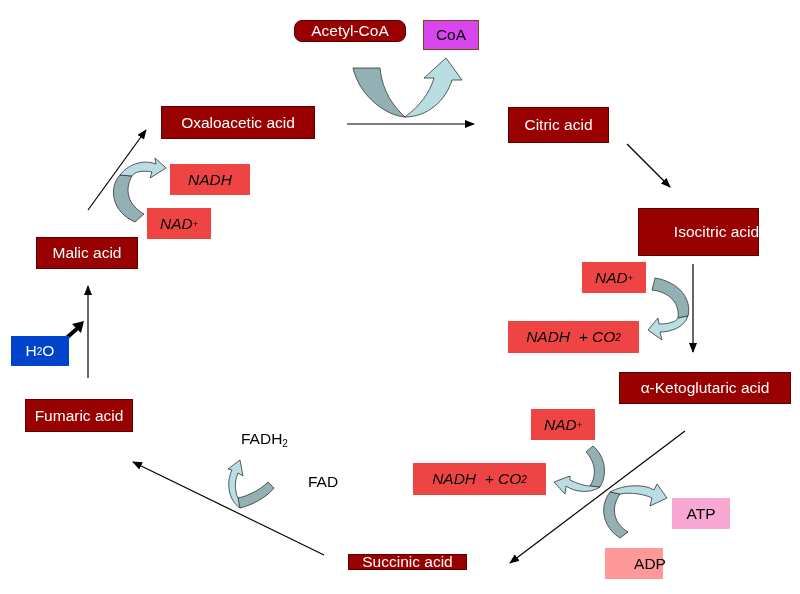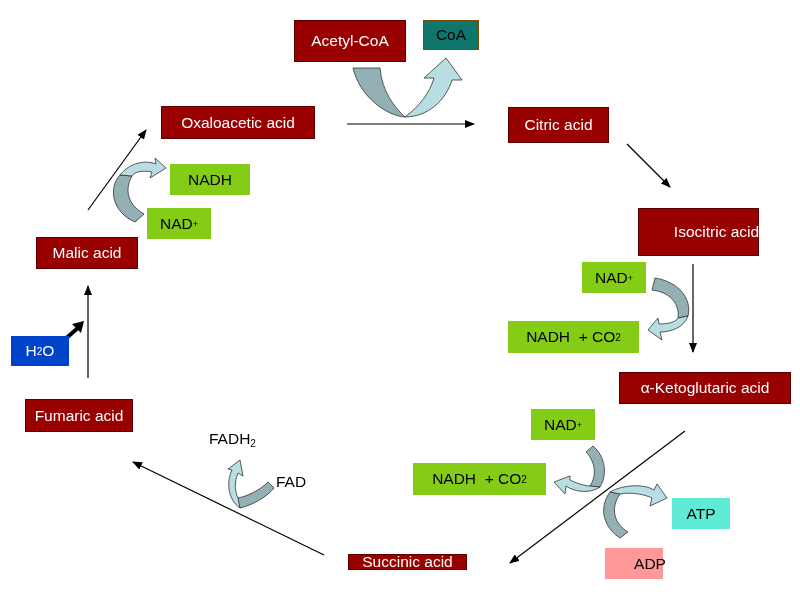--- a/index.html
+++ b/index.html
@@ -1,26 +1,26 @@
 <!DOCTYPE html>
 <html><head>
 <meta charset="utf-8">
 <style>
   html, body { margin: 0; padding: 0; background: #ffffff; }
   body { width: 800px; height: 594px; position: relative; overflow: hidden;
          font-family: "Liberation Sans", sans-serif; }
   .box { position: absolute; box-sizing: border-box; display: flex; align-items: center;
          justify-content: center; font-size: 15.5px; white-space: nowrap; }
   .acid { background: #990000; color: #ffffff; border: 1px solid #5a0000; }
-  .green { background: #84cc16; color: #000000; }
-  .orange { background: #0f766e; color: #000000; border: 1px solid #7a4a00; }
+  .green { background: #ef4444; color: #000000; font-style: italic; }
+  .orange { background: #d946ef; color: #000000; border: 1px solid #7a4a00; }
   .blue { background: #0044cc; color: #ffffff; }
-  .red { background: #5eead4; color: #000000; }
+  .red { background: #f9a8d4; color: #000000; }
   .pink { background: #ff9999; color: #000000; padding-left: 32px; }
-  .plain { position: absolute; font-size: 15.5px; color: #000; white-space: nowrap; }
+  .plain { position: absolute; font-size: 15.5px; color: #000; white-space: nowrap; margin-left: 32px; }
   svg.layer { position: absolute; left: 0; top: 0; }
   sub { font-size: 10px; vertical-align: -3px; }
   sup { font-size: 9px; vertical-align: 5px; }
 </style>
 </head>
 <body>
 
 <svg class="layer" width="800" height="594" viewBox="0 0 800 594">
   <defs>
     <marker id="ah" markerWidth="10" markerHeight="8" refX="9" refY="4" orient="auto" markerUnits="userSpaceOnUse">
@@ -51,21 +51,21 @@
   <path d="M593,446 C605,456 608,474 600,487 L590,486 C598,474 594,460 586,452 z" fill="#93b0b4" stroke="#333" stroke-width="0.8"></path>
   <path d="M600,487 C590,494 574,492 566,486 L565,494 L554,482 L570,476 L570,480 C578,484 586,486 590,486 z" fill="#b8dde3" stroke="#333" stroke-width="0.8"></path>
 
   <path d="M620,538 C604,528 598,508 610,492 L620,494 C610,508 614,524 628,532 z" fill="#93b0b4" stroke="#333" stroke-width="0.8"></path>
   <path d="M610,492 C624,484 645,484 654,490 L657,484 L667,498 L650,506 L652,498 C644,494 630,492 620,494 z" fill="#b8dde3" stroke="#333" stroke-width="0.8"></path>
 
   <path d="M274,488 C266,498 252,505 240,508 C238,502 238,500 238,498 C248,496 260,490 268,482 z" fill="#93b0b4" stroke="#333" stroke-width="0.8"></path>
   <path d="M240,508 C228,500 226,482 232,470 L228,469 L240,460 L243,476 L238,473 C234,482 235,492 238,498 z" fill="#b8dde3" stroke="#333" stroke-width="0.8"></path>
 </svg>
 
-<div class="box acid" style="left:294px;top:20px;width:112px;height:42px;">
+<div class="box acid" style="left:294px;top:20px;width:112px;height:22px;border-radius:8px;">
     <span>Acetyl-CoA</span>
   </div>
 <div class="box orange" style="left:423px;top:20px;width:56px;height:30px;">
     <span>CoA</span>
   </div>
 <div class="box acid" style="left:161px;top:106px;width:154px;height:33px;">
     <span>Oxaloacetic acid</span>
   </div>
 <div class="box acid" style="left:508px;top:107px;width:101px;height:36px;">
     <span>Citric acid</span>

